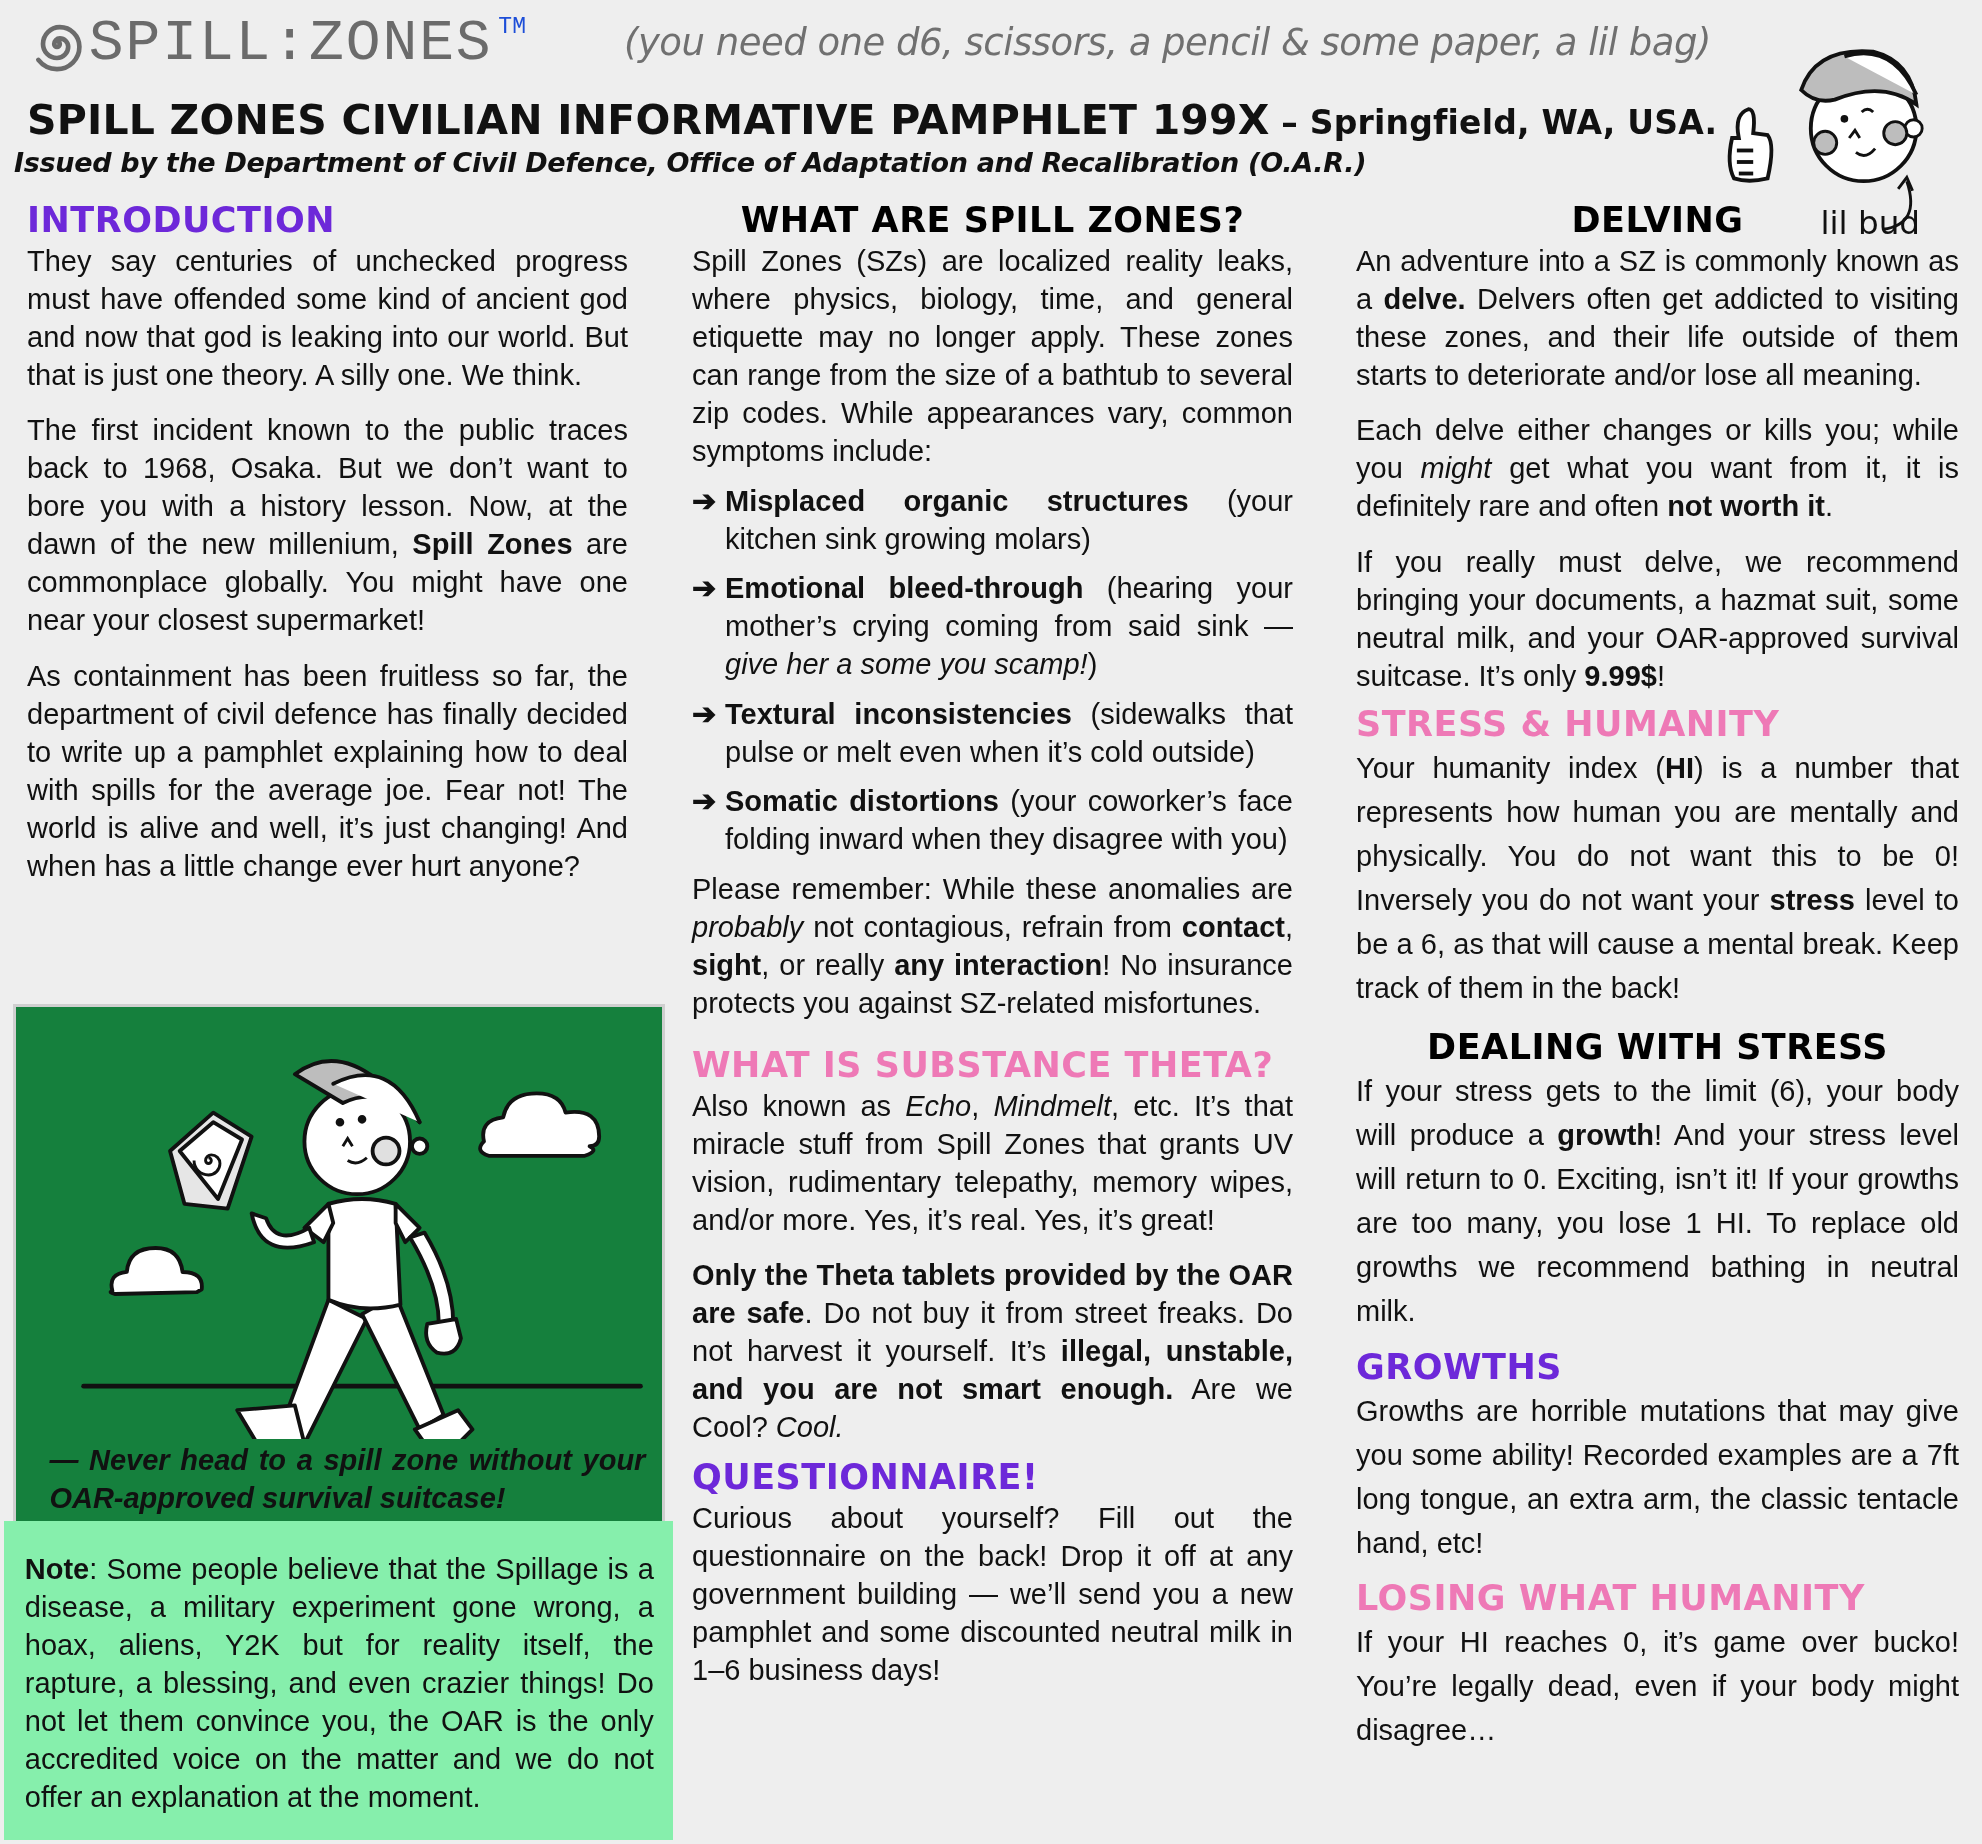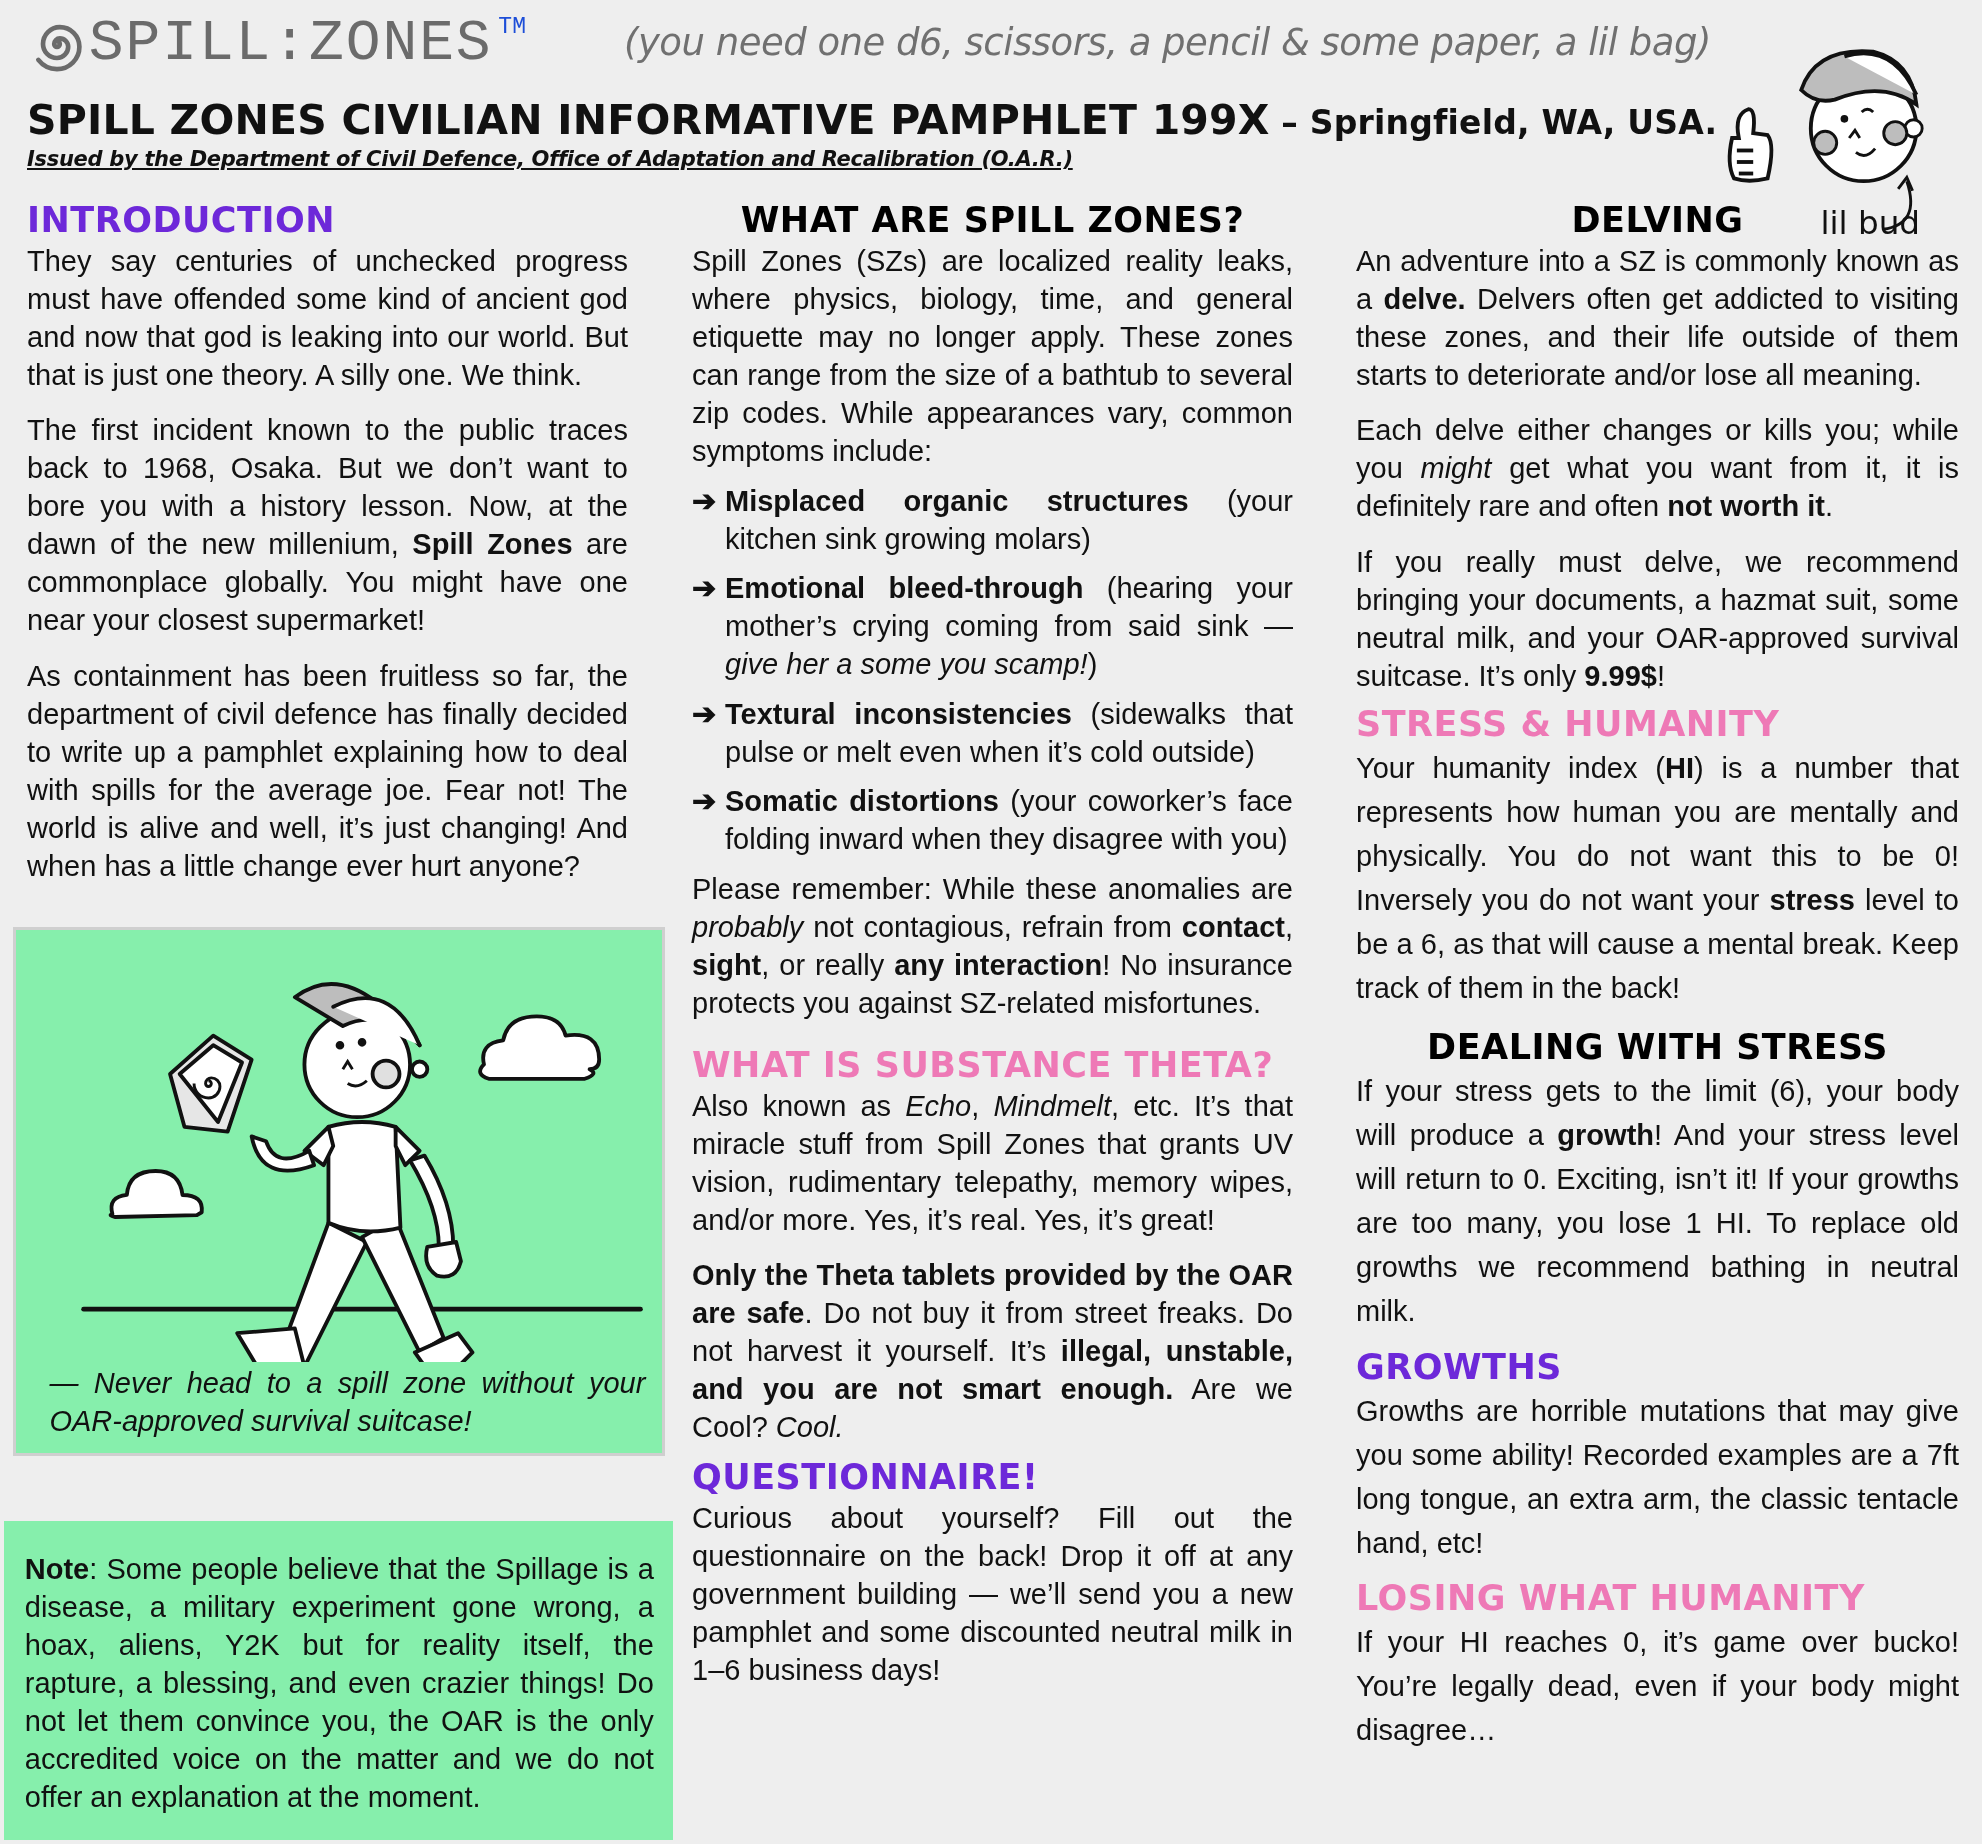--- a/index.html
+++ b/index.html
@@ -20,22 +20,22 @@
   #requirements {
     left: 624px; top: 21px; font-size: 37px; font-style: italic; color: #707070;
     font-family: "DejaVu Sans", sans-serif; font-weight: 300; letter-spacing: -0.5px;
   }
   #title {
     left: 27px; top: 96px; white-space: nowrap;
     font-family: "DejaVu Sans", sans-serif; font-size: 41px; font-weight: bold; letter-spacing: 0.2px;
   }
   #title .loc { font-size: 33px; font-weight: bold; }
   #subtitle {
-    left: 27px; top: 147px; font-family: "DejaVu Sans", sans-serif;
-    font-size: 21px; font-style: italic; font-weight: bold; letter-spacing: -0.3px; white-space: nowrap; text-decoration: underline;
+    left: 14px; top: 147px; font-family: "DejaVu Sans", sans-serif;
+    font-size: 27px; font-style: italic; font-weight: bold; letter-spacing: -0.3px; white-space: nowrap;
   }
   #lilbud { left: 1710px; top: 37px; width: 240px; height: 202px; }
 
   
   .col { position: absolute; top: 198px; }
   #col1 { left: 27px; width: 601px; }
   #col2 { left: 692px; width: 601px; }
   #col3 { left: 1356px; width: 603px; }
 
   h2.sec {
@@ -54,22 +54,22 @@
   ul.symptoms { list-style: none; margin: 11.5px 0 5.8px 0; padding: 0; }
   ul.symptoms li {
     position: relative; padding-left: 33px;
     font-family: "Liberation Sans", sans-serif; font-size: 29px; line-height: 38px;
     text-align: justify; margin-bottom: 11.5px;
   }
   ul.symptoms li .arrow { position: absolute; left: 0; top: 0; font-weight: bold; }
 
   
   #illustration {
-    position: absolute; left: 13.4px; top: 927px; width: 646px; height: 523px;
-    background: #86efac; border: 3.8px solid #cfcfcf; box-sizing: content-box;
+    position: absolute; left: 13.4px; top: 1004px; width: 646px; height: 523px;
+    background: #15803d; border: 3.8px solid #cfcfcf; box-sizing: content-box; font-weight: bold;
   }
   #illustration svg { position: absolute; left: 0; top: 0; }
   #illustration .caption {
     position: absolute; left: 33px; top: 434px; width: 596px;
     font-family: "Liberation Sans", sans-serif; font-size: 29px; line-height: 38px;
     font-style: italic; text-align: justify;
   }
   
   #note {
     position: absolute; left: 3.8px; top: 1521px; width: 669px; height: 319px;

